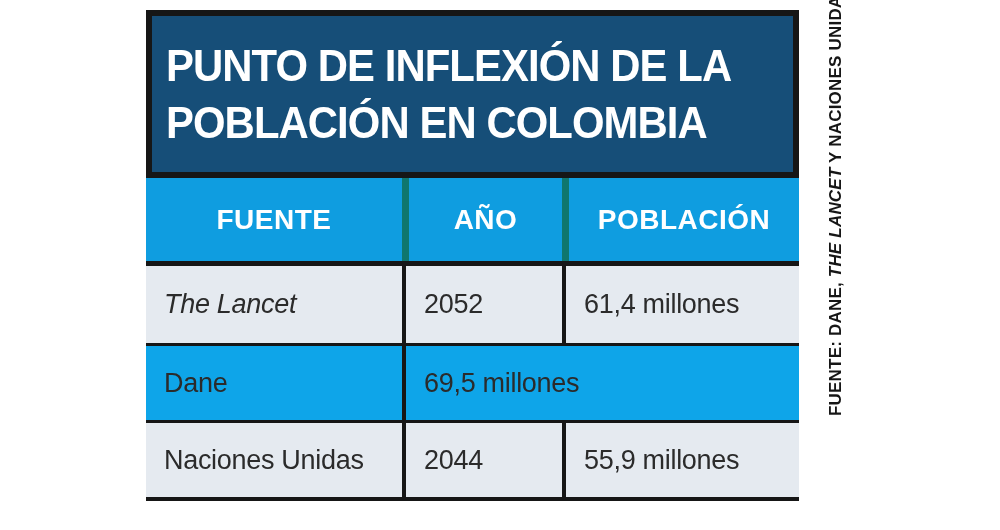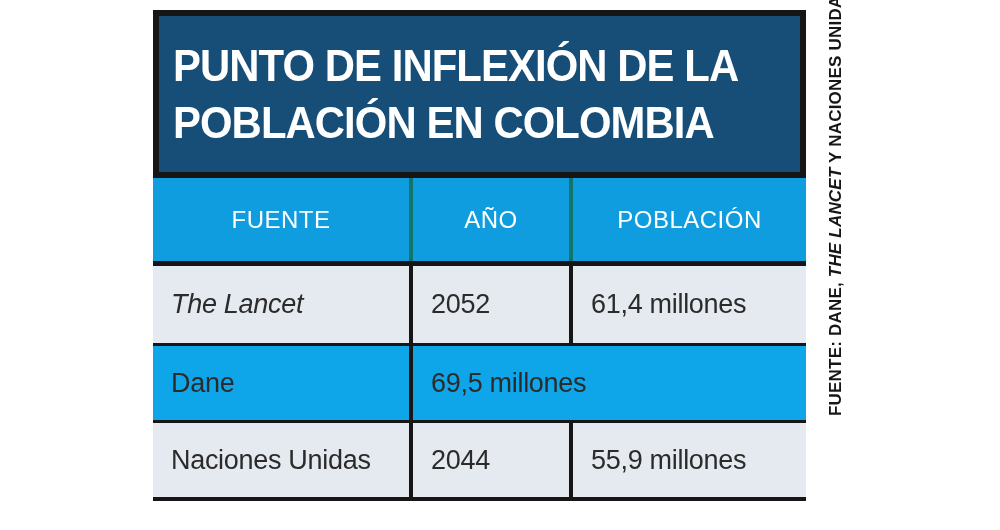--- a/index.html
+++ b/index.html
@@ -1,21 +1,21 @@
 <!DOCTYPE html>
 <html><head>
 <meta charset="utf-8">
 <style>
   * { margin: 0; padding: 0; box-sizing: border-box; }
   html, body { width: 1000px; height: 530px; background: #ffffff; overflow: hidden; }
   body { font-family: "Liberation Sans", sans-serif; position: relative; }
 
   .panel {
     position: absolute;
-    left: 153px;
+    left: 146px;
     top: 10px;
     width: 653px;
   }
 
   
   .title-block {
     height: 168px;
     background: #164e78;
     border: 6px solid #161616;
     padding: 21px 8px 0 14px;
@@ -40,25 +40,25 @@
     grid-template-columns: 256px 160px 237px;
     height: 88px;
     background: #0f9de0;
     border-bottom: 5px solid #161616;
   }
   .th {
     display: flex;
     align-items: center;
     justify-content: center;
     color: #ffffff;
-    font-size: 24px;
-    font-weight: 400;
+    font-size: 28px;
+    font-weight: 700;
     letter-spacing: 0.5px;
   }
-  .th + .th { border-left: 4px solid #0f766e; }
+  .th + .th { border-left: 7px solid #0f766e; }
 
   .tbody { border-bottom: 4px solid #161616; }
   .trow {
     display: grid;
     grid-template-columns: 256px 160px 237px;
     height: 77px;
     background: #0ea5e9;
   }
   .trow.alt { background: #e5eaf0; }
   .trow + .trow { border-top: 3px solid #161616; }

